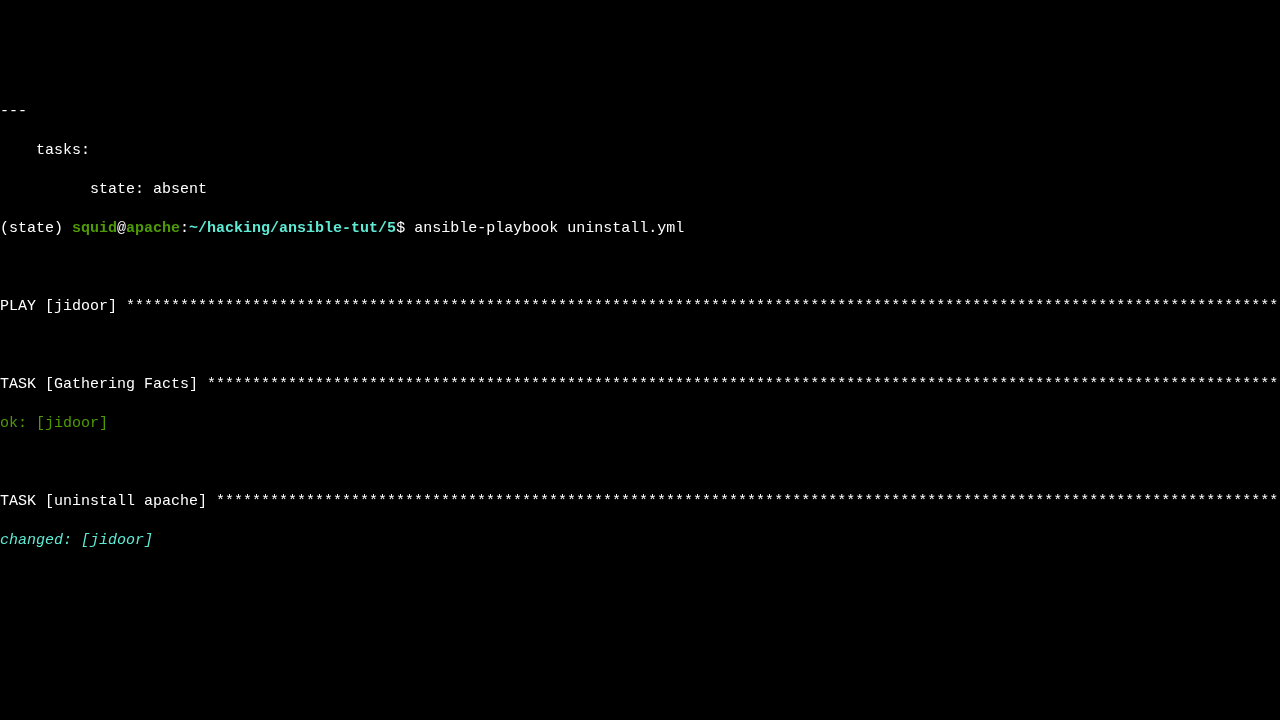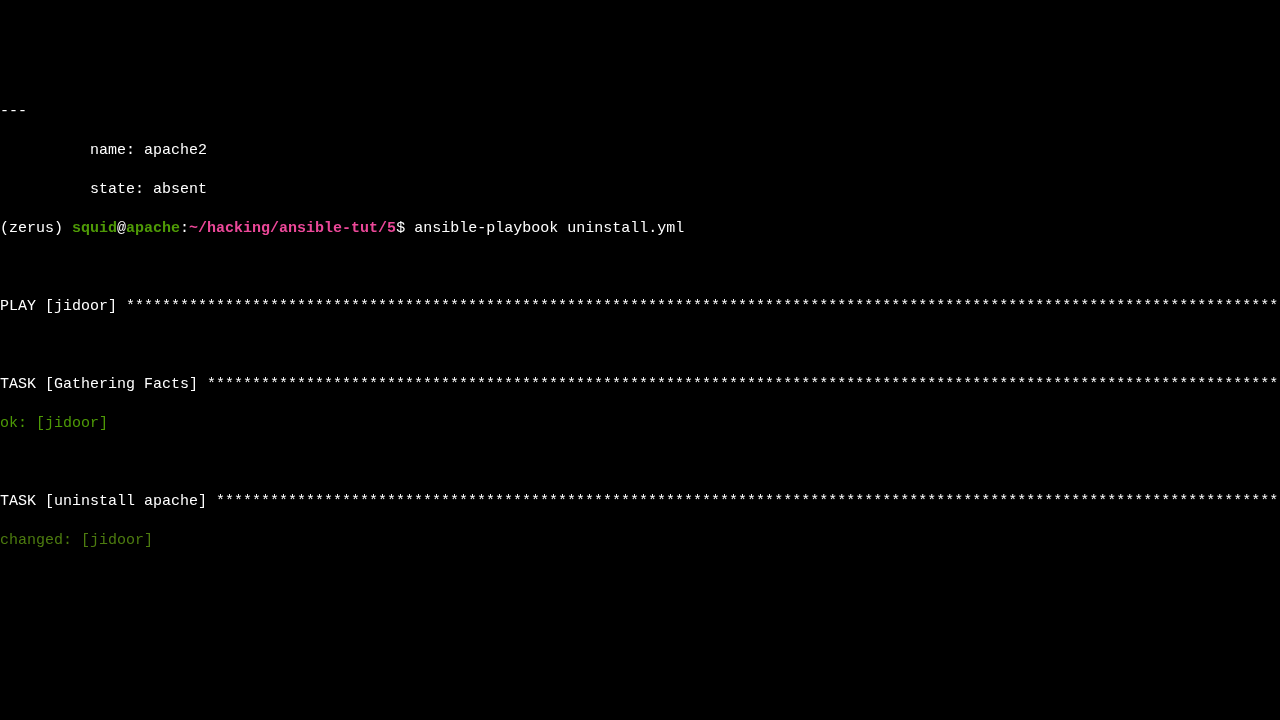--- a/index.html
+++ b/index.html
@@ -10,34 +10,34 @@
     font-size: 15px;
     line-height: 1.3;
     padding: 4px 0;
     white-space: pre;
     overflow: hidden;
     width: 1280px;
     height: 720px;
   }
   .line { white-space: pre; }
   .green { color: #4e9a06; }
-  .blue { color: #ec4899; }
-  .yellow { color: #4d7c0f; }
+  .blue { color: #5eead4; }
+  .yellow { color: #5eead4; font-style: italic; }
   .bold { font-weight: bold; text-align: right; }
 </style>
 </head>
 <body>
 
 
 
 <div>
 <div class="line">---</div>
-<div class="line">          name: apache2</div>
+<div class="line">    tasks:</div>
 <div class="line">          state: absent</div>
-<div class="line"><span>(zerus) </span><span class="green bold">squid</span><span>@</span><span class="green bold">apache</span><span>:</span><span class="blue bold">~/hacking/ansible-tut/5</span><span>$ </span><span>ansible-playbook uninstall.yml</span></div>
+<div class="line"><span>(state) </span><span class="green bold">squid</span><span>@</span><span class="green bold">apache</span><span>:</span><span class="blue bold">~/hacking/ansible-tut/5</span><span>$ </span><span>ansible-playbook uninstall.yml</span></div>
 <div class="line"> </div>
 <div class="line">PLAY [jidoor] **********************************************************************************************************************************</div>
 <div class="line"> </div>
 <div class="line">TASK [Gathering Facts] *************************************************************************************************************************</div>
 <div class="line green">ok: [jidoor]</div>
 <div class="line"> </div>
 <div class="line">TASK [uninstall apache] ************************************************************************************************************************</div>
 <div class="line yellow">changed: [jidoor]</div>
 
 

